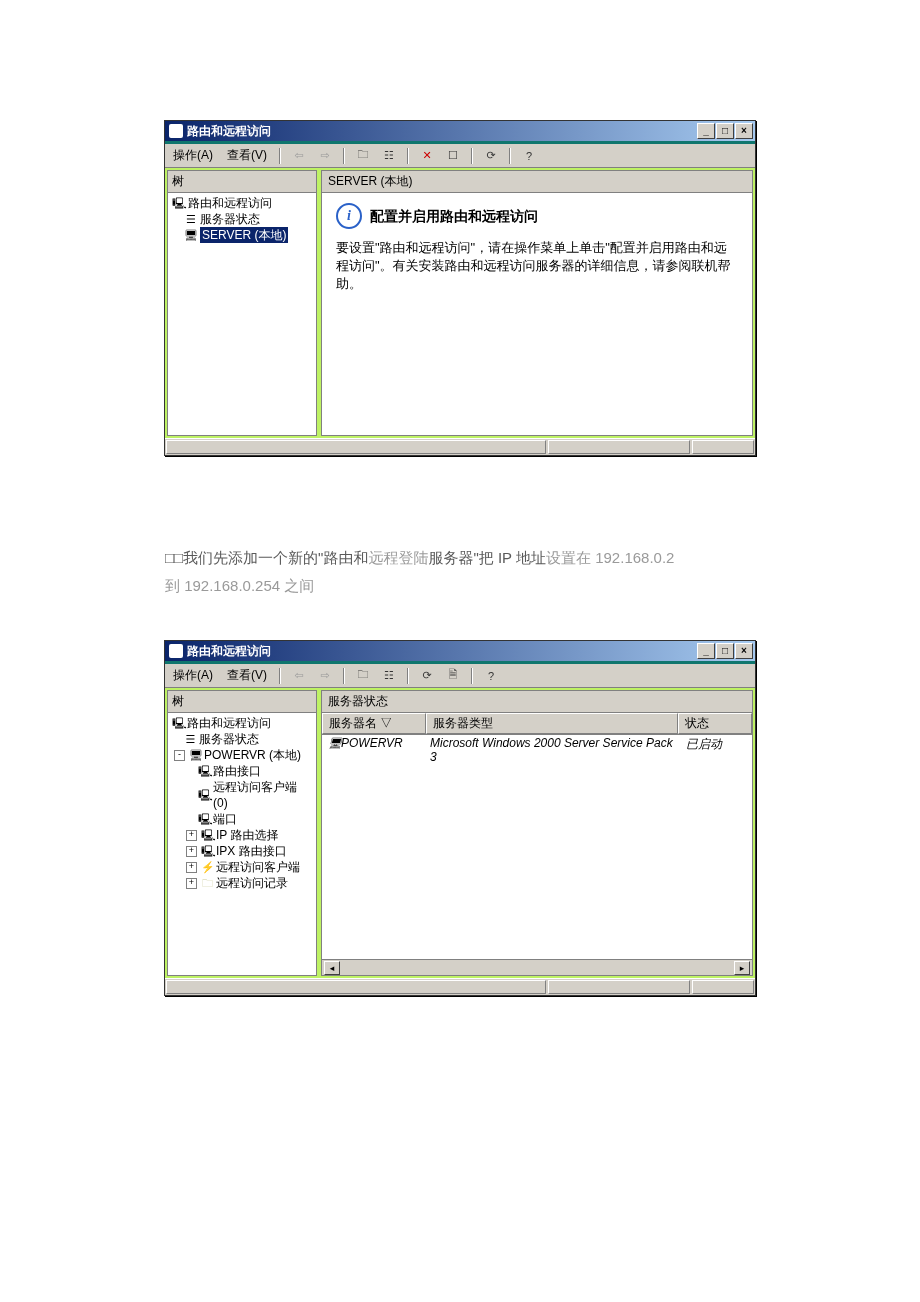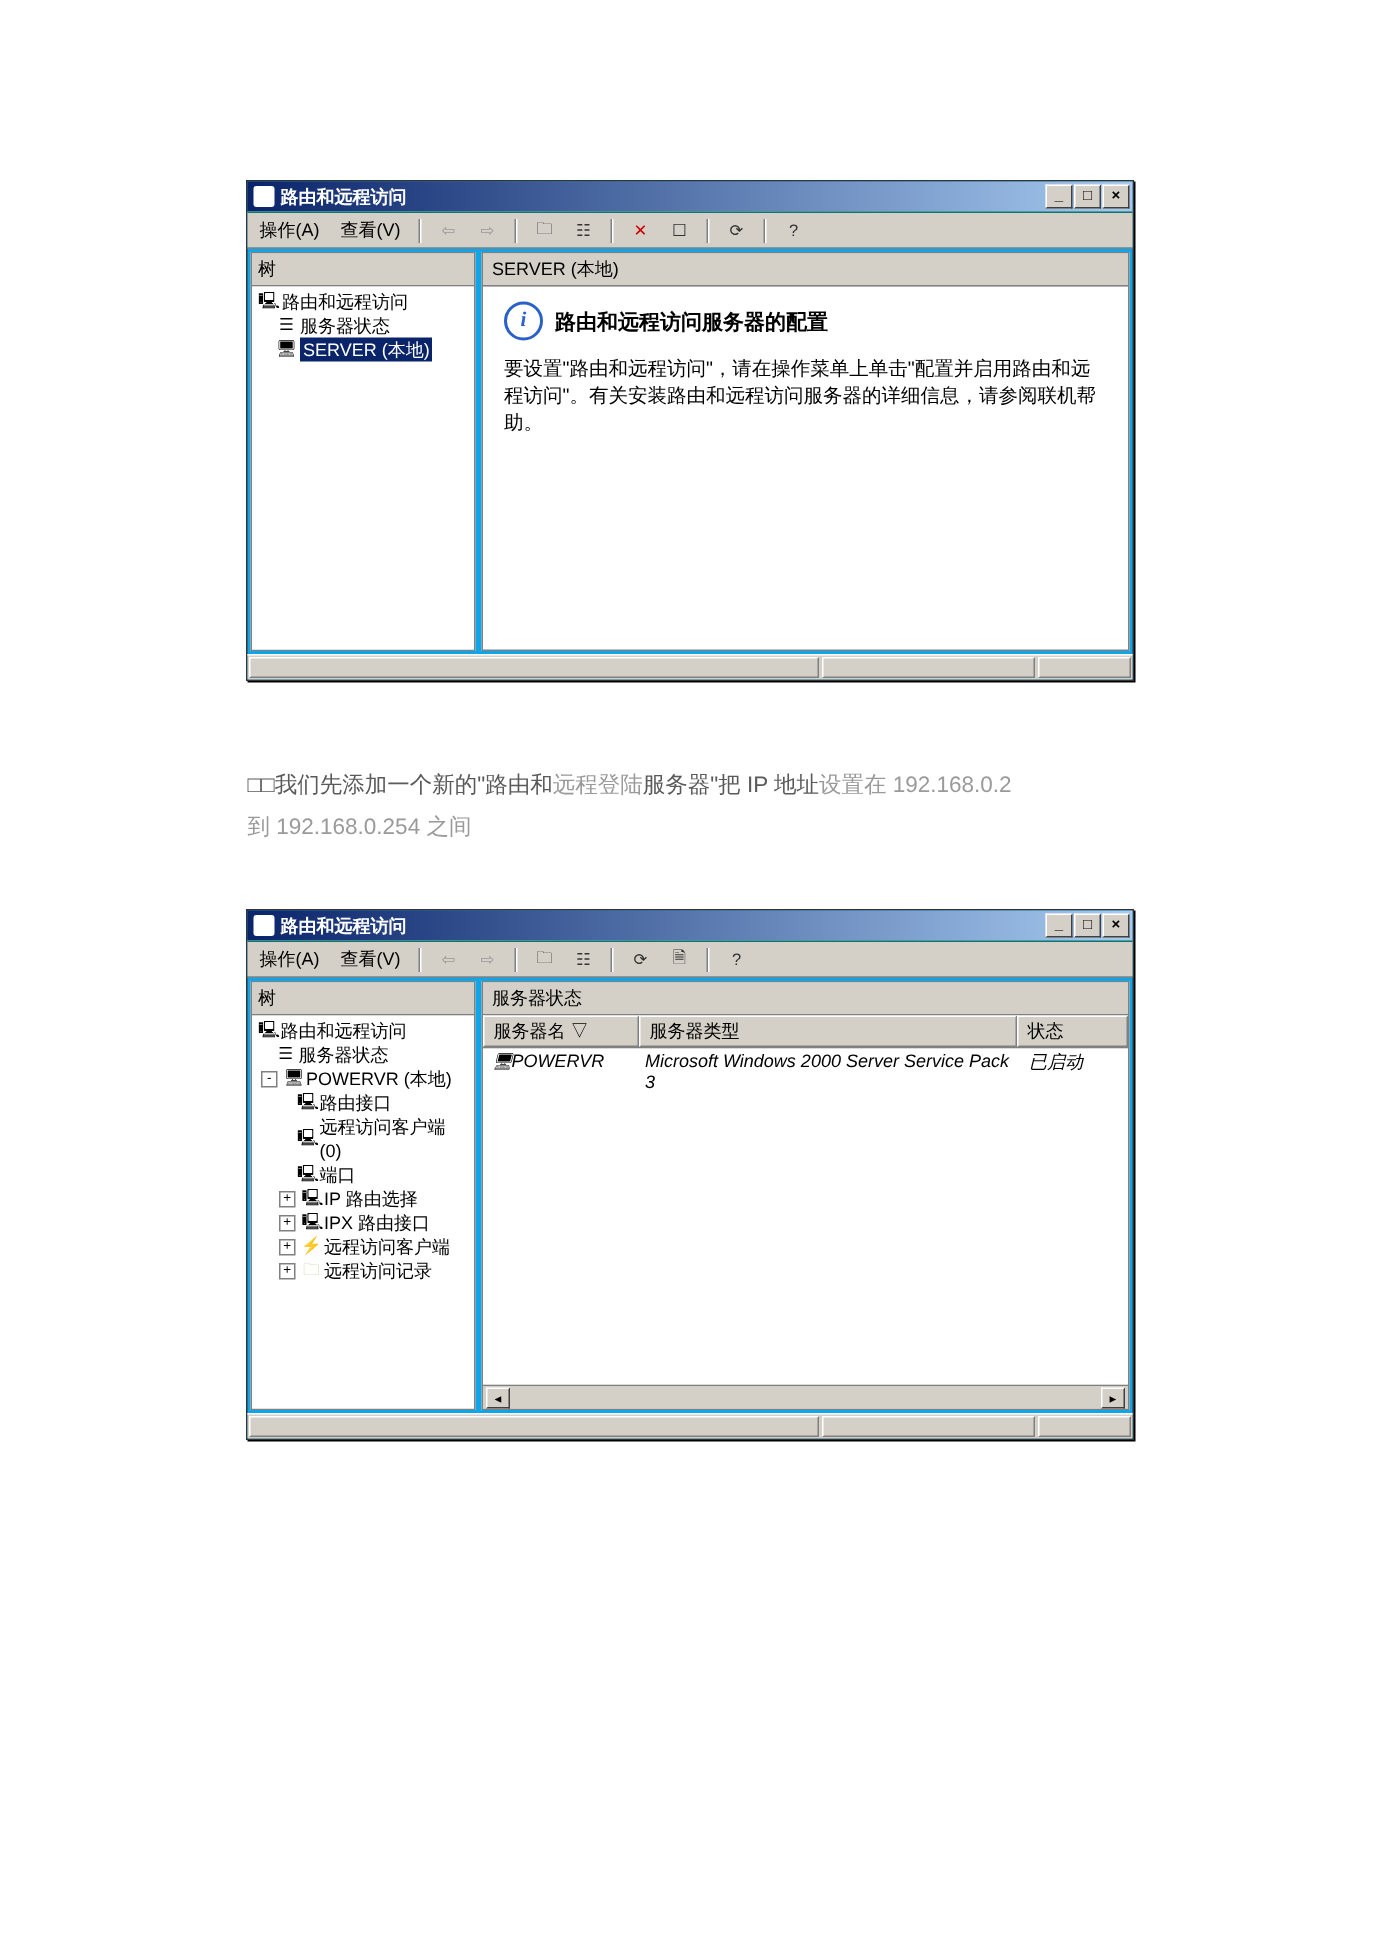--- a/index.html
+++ b/index.html
@@ -10,22 +10,22 @@
     color: #000;
   }
   .page {
     width: 920px;
     margin: 0 auto;
     padding: 120px 0 60px 0;
     box-sizing: border-box;
   }
   .window {
     width: 590px;
-    margin: 0 auto 56px auto;
-    background: #0ea5e9;
+    margin: 0 auto 88px auto;
+    background: #bef264;
     border: 1px solid #333;
     box-shadow: 1px 1px 0 #000;
     position: relative;
   }
   .titlebar {
     display: flex;
     align-items: center;
     justify-content: space-between;
     height: 20px;
     background: linear-gradient(to right, #0a246a, #a6caf0);
@@ -61,21 +61,21 @@
     align-items: center;
     justify-content: center;
     font-size: 10px;
     color: #000;
     line-height: 1;
   }
   .menubar {
     display: flex;
     align-items: center;
     background: #d4d0c8;
-    border-top: 1px solid #0f766e;
+    border-top: 3px solid #0f766e;
     padding: 2px 4px;
     font-size: 12px;
     gap: 6px;
   }
   .menubar .menu-item { padding: 1px 4px; }
   .menubar .sep {
     border-left: 1px solid #808080;
     border-right: 1px solid #fff;
     height: 16px;
     margin: 0 2px;
@@ -315,21 +315,21 @@
             <span class="ti">🖥</span>
               <span class="txt">SERVER (本地)</span>
           </div>
         </div>
       </div>
       <div class="content-pane">
         <div class="content-header">SERVER (本地)</div>
         <div class="content-body">
           <div class="info-line">
             <div class="info-icon">i</div>
-            <div class="info-title">路由和远程访问服务器的配置</div>
+            <div class="info-title">配置并启用路由和远程访问</div>
           </div>
           <div>要设置"路由和远程访问"，请在操作菜单上单击"配置并启用路由和远程访问"。有关安装路由和远程访问服务器的详细信息，请参阅联机帮助。</div>
         </div>
       </div>
     </div>
     <div class="statusbar">
       <div class="cell"></div>
         <div class="cell" style="flex:0 0 140px"></div>
         <div class="cell" style="flex:0 0 60px"></div>
     </div>

